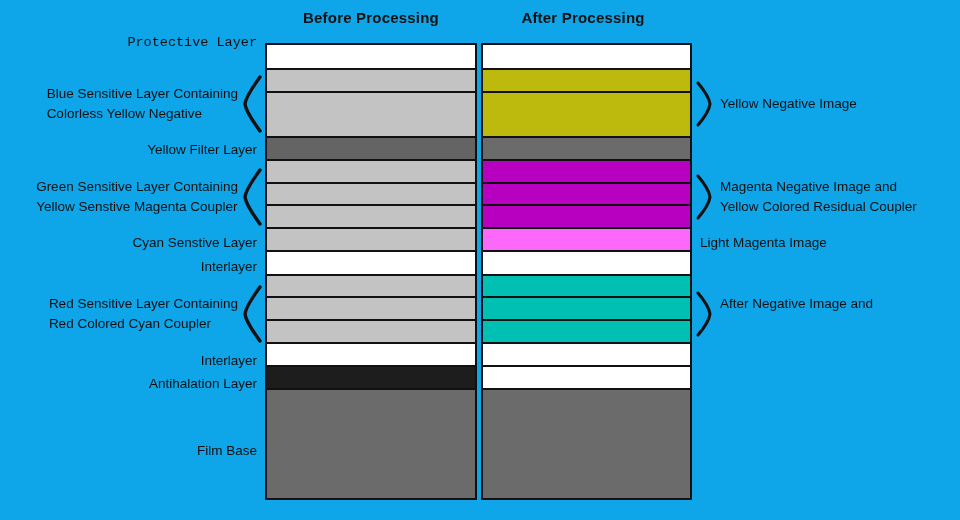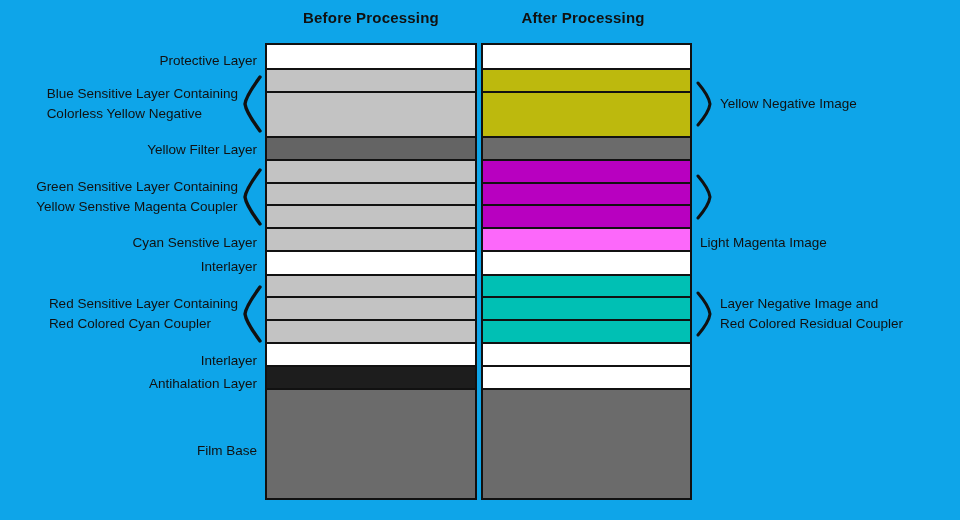--- a/index.html
+++ b/index.html
@@ -84,21 +84,21 @@
       <div class="band" style="height: 21px; background: rgb(184, 0, 192); border-top: 2.5px solid rgb(17, 17, 17);"></div>
       <div class="band" style="height: 21px; background: rgb(252, 104, 250); border-top: 2.5px solid rgb(17, 17, 17);"></div>
       <div class="band" style="height: 22px; background: rgb(255, 255, 255); border-top: 2.5px solid rgb(17, 17, 17);"></div>
       <div class="band" style="height: 20px; background: rgb(0, 192, 180); border-top: 2.5px solid rgb(17, 17, 17);"></div>
       <div class="band" style="height: 21px; background: rgb(0, 192, 180); border-top: 2.5px solid rgb(17, 17, 17);"></div>
       <div class="band" style="height: 21px; background: rgb(0, 192, 180); border-top: 2.5px solid rgb(17, 17, 17);"></div>
       <div class="band" style="height: 21px; background: rgb(255, 255, 255); border-top: 2.5px solid rgb(17, 17, 17);"></div>
       <div class="band" style="height: 21px; background: rgb(255, 255, 255); border-top: 2.5px solid rgb(17, 17, 17);"></div>
       <div class="band" style="height: 108px; background: rgb(107, 107, 107); border-top: 2.5px solid rgb(17, 17, 17);"></div>
     </div>
-<div class="layer-label side-left" style="top: 51px; right: 703px;">
+<div class="layer-label side-left" style="top: 33px; right: 703px; font-family: Liberation Mono, monospace;">
       <div>Protective Layer</div>
     </div>
     <div class="layer-label side-left multi" style="top: 83.75px; right: 722px;">
       <div>Blue Sensitive Layer Containing</div>
       <div>Colorless Yellow Negative</div>
     </div>
     <svg class="bracket" width="20" height="60" viewBox="0 0 20 60" style="top: 73.75px; left: 242px;">
       <path d="M 18 3 Q 4 22 3 30 Q 4 38 18 57" fill="none" stroke="#111111" stroke-width="3.4" stroke-linecap="round"></path>
     </svg>
     <div class="layer-label side-left" style="top: 140px; right: 703px;">
@@ -132,26 +132,29 @@
     </div>
     <div class="layer-label side-left" style="top: 441px; right: 703px;">
       <div>Film Base</div>
     </div>
     <div class="layer-label side-right" style="top: 93.75px; left: 720px; text-align: right;">
       <div>Yellow Negative Image</div>
     </div>
     <svg class="bracket" width="16" height="48" viewBox="0 0 16 48" style="top: 79.75px; left: 696px;">
       <path d="M 2 3 Q 13 16 14 24 Q 13 32 2 45" fill="none" stroke="#111111" stroke-width="3" stroke-linecap="round"></path>
     </svg>
+    <div class="layer-label side-right multi" style="top: 176.5px; left: 720px;">
+      <div>Magenta Negative Image and</div>
+      <div>Yellow Colored Residual Coupler</div>
+    </div>
     <svg class="bracket" width="16" height="48" viewBox="0 0 16 48" style="top: 172.5px; left: 696px;">
       <path d="M 2 3 Q 13 16 14 24 Q 13 32 2 45" fill="none" stroke="#111111" stroke-width="3" stroke-linecap="round"></path>
     </svg>
     <div class="layer-label side-right" style="top: 233px; left: 700px; text-align: center;">
       <div>Light Magenta Image</div>
     </div>
     <div class="layer-label side-right multi" style="top: 294px; left: 720px;">
-      <div>Layer Negative Image and</div>
-      <div>Red Colored Residual Coupler</div>
+      <div>After Negative Image and</div>
     </div>
     <svg class="bracket" width="16" height="48" viewBox="0 0 16 48" style="top: 290px; left: 696px;">
       <path d="M 2 3 Q 13 16 14 24 Q 13 32 2 45" fill="none" stroke="#111111" stroke-width="3" stroke-linecap="round"></path>
     </svg>
   </div>
 
 </body></html>

